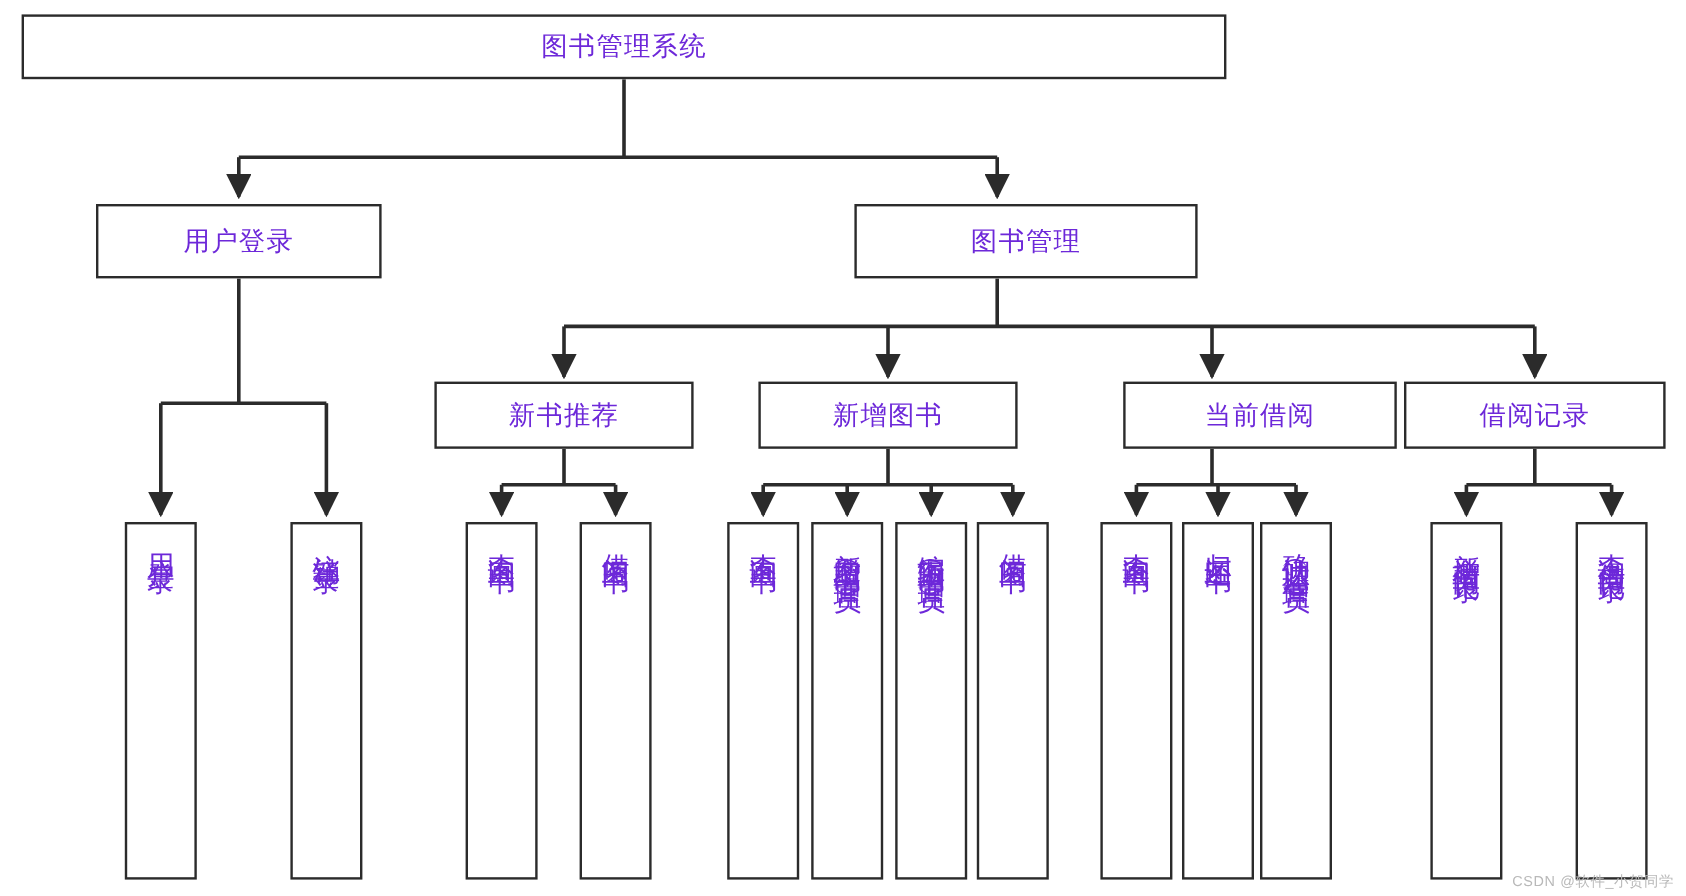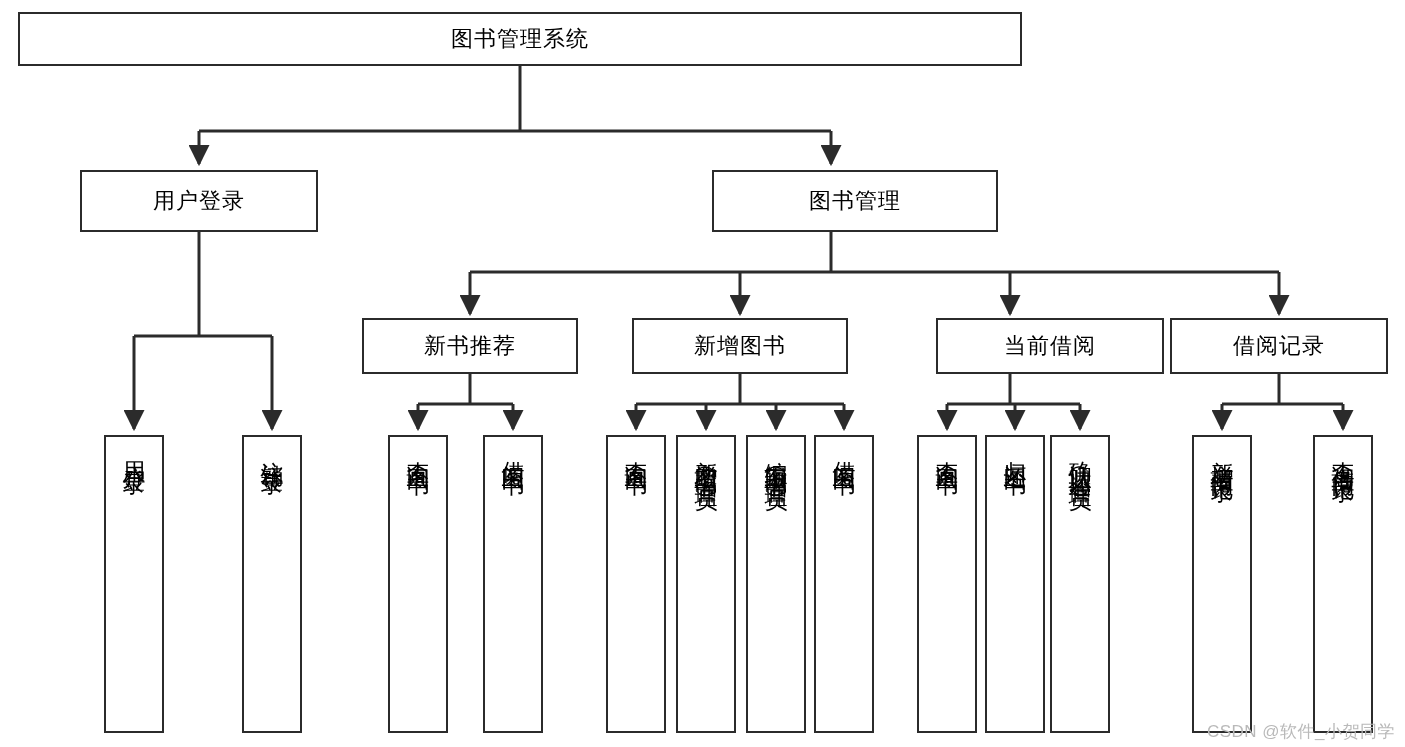--- a/index.html
+++ b/index.html
@@ -23,21 +23,21 @@
   .node-box {
     position: absolute;
     box-sizing: border-box;
     border: 2.5px solid #2b2b2b;
     background: #ffffff;
     display: flex;
     align-items: center;
     justify-content: center;
   }
   .node-label {
-    color: #000000;
+    color: #6d28d9;
     font-size: 22px;
     line-height: 1.05;
     letter-spacing: 1px;
     white-space: nowrap;
     font-family: Liberation Serif, serif;
   }
   .node-box.vertical {
     align-items: flex-start;
     justify-content: center;
     padding-top: 6px;
@@ -55,21 +55,21 @@
     left: 0; top: 0;
     width: 1405px;
     height: 747px;
     pointer-events: none;
   }
   #watermark {
     position: absolute;
     right: 10px;
     bottom: 4px;
     color: #b9b9b9;
-    font-size: 17px;
+    font-size: 12px;
     letter-spacing: 0.5px;
     white-space: nowrap;
     font-family: "Liberation Sans", "DejaVu Sans", sans-serif;
   }
 </style>
 </head>
 <body>
 
 <div id="diagram-root">
 

